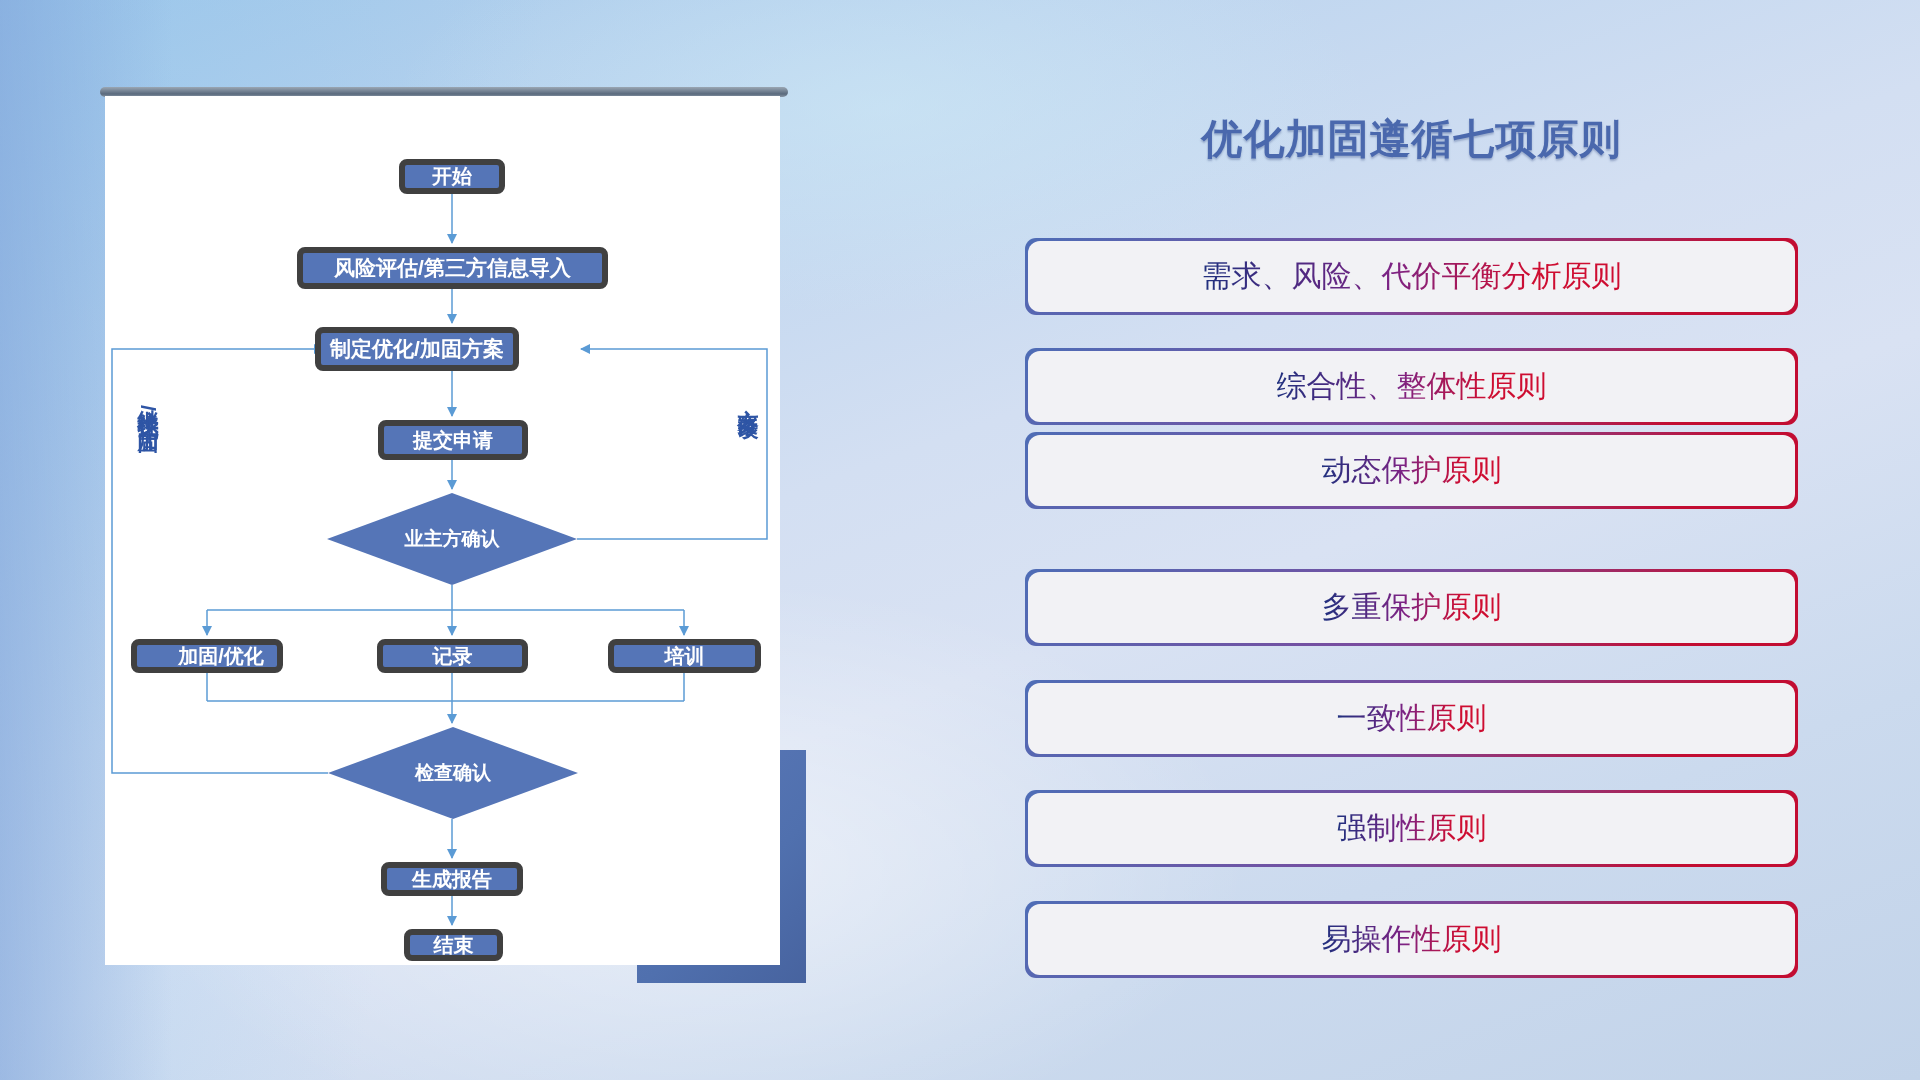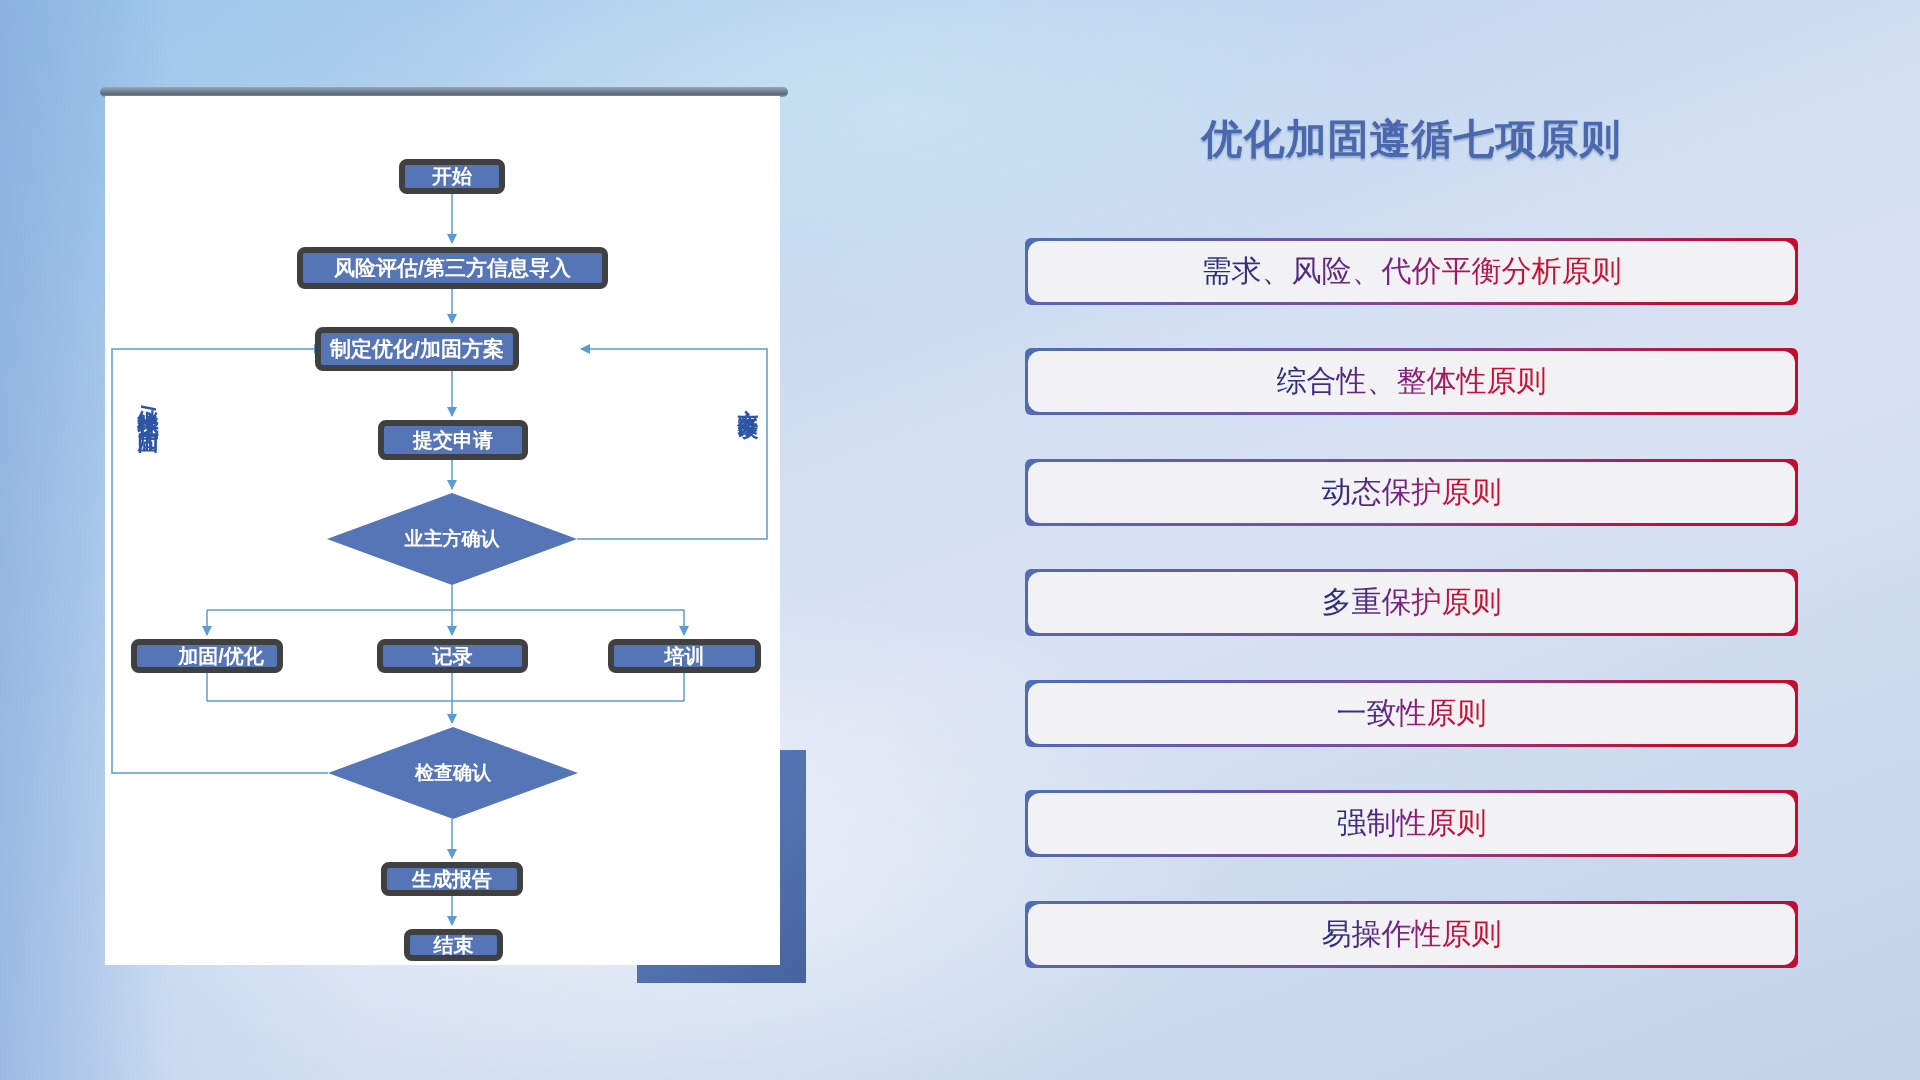--- a/index.html
+++ b/index.html
@@ -24,21 +24,21 @@
     display:flex; align-items:center; justify-content:center; font-weight:bold;
     font-size:20px; border-radius:8px; box-sizing:border-box; white-space:nowrap; z-index:3;}
   .node.wide{font-size:21px;}
   .diamond{clip-path:polygon(50% 0,100% 50%,50% 100%,0 50%); border-radius:0; border:none; font-size:19px;}
   .vlabel{position:absolute; writing-mode:vertical-rl; color:#2e55a5; font-weight:bold;
     font-size:21px; letter-spacing:3px; line-height:1; z-index:3;}
   
   .panel-title{position:absolute; left:1025px; top:112px; width:773px; text-align:center;
     font-size:41px; font-weight:bold; color:#4a68ad; letter-spacing:1px;
     text-shadow:0 2px 2px rgba(58,79,134,0.35);}
-  .principle{position:absolute; left:1025px; width:773px; height:67px; border-radius:6px;
+  .principle{position:absolute; left:1025px; width:773px; height:77px; border-radius:11px;
     background:linear-gradient(135deg,#4e6db6 0%, #7a4b9e 50%, #c20d32 85%);
     padding:3px; box-sizing:border-box;}
   .principle .inner{width:100%; height:100%; border-radius:12px; background:#f2f2f5;
     display:flex; align-items:center; justify-content:center;}
   .principle .txt{font-size:30px; font-weight:500; color:#a8173c;}
   @supports ((-webkit-background-clip:text) or (background-clip:text)){
     .principle .txt{
       background:linear-gradient(90deg,#20307e 0%, #7c2384 45%, #ce0d31 78%);
       -webkit-background-clip:text; background-clip:text; color:transparent;}
   }
@@ -106,21 +106,21 @@
   <div class="principle" style="top:238px;">
     <div class="inner">
       <span class="txt">需求、风险、代价平衡分析原则</span>
     </div>
   </div>
   <div class="principle" style="top:348px;">
     <div class="inner">
       <span class="txt">综合性、整体性原则</span>
     </div>
   </div>
-  <div class="principle" style="top:459px;">
+  <div class="principle" style="top:432px;">
     <div class="inner">
       <span class="txt">动态保护原则</span>
     </div>
   </div>
   <div class="principle" style="top:569px;">
     <div class="inner">
       <span class="txt">多重保护原则</span>
     </div>
   </div>
   <div class="principle" style="top:680px;">

